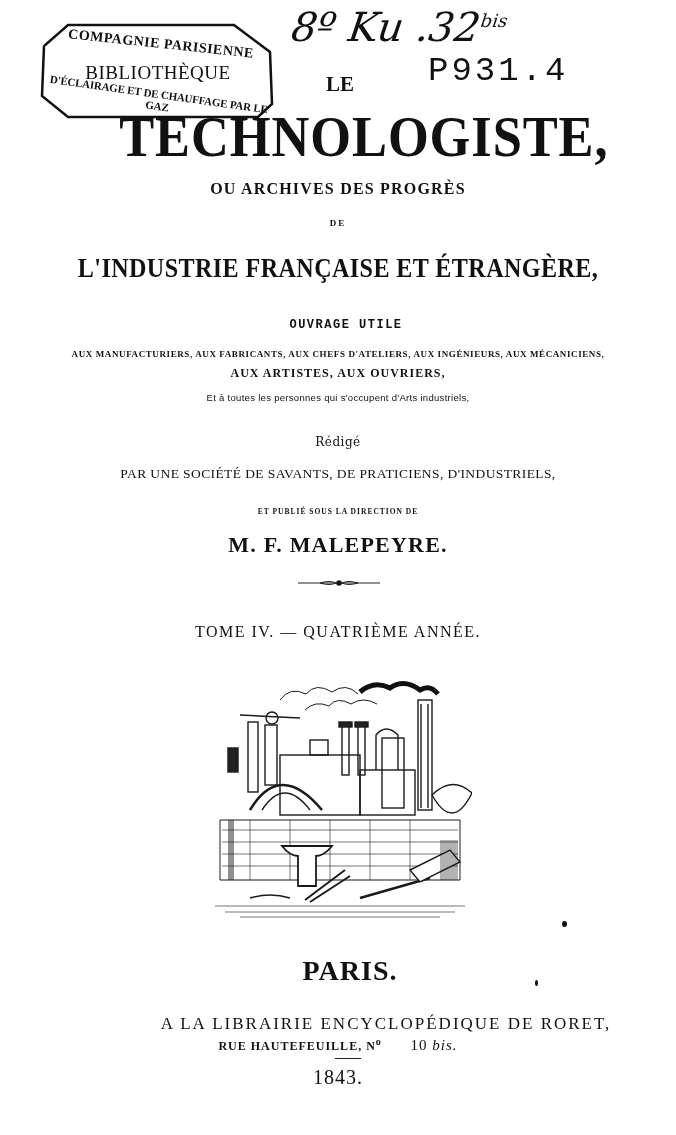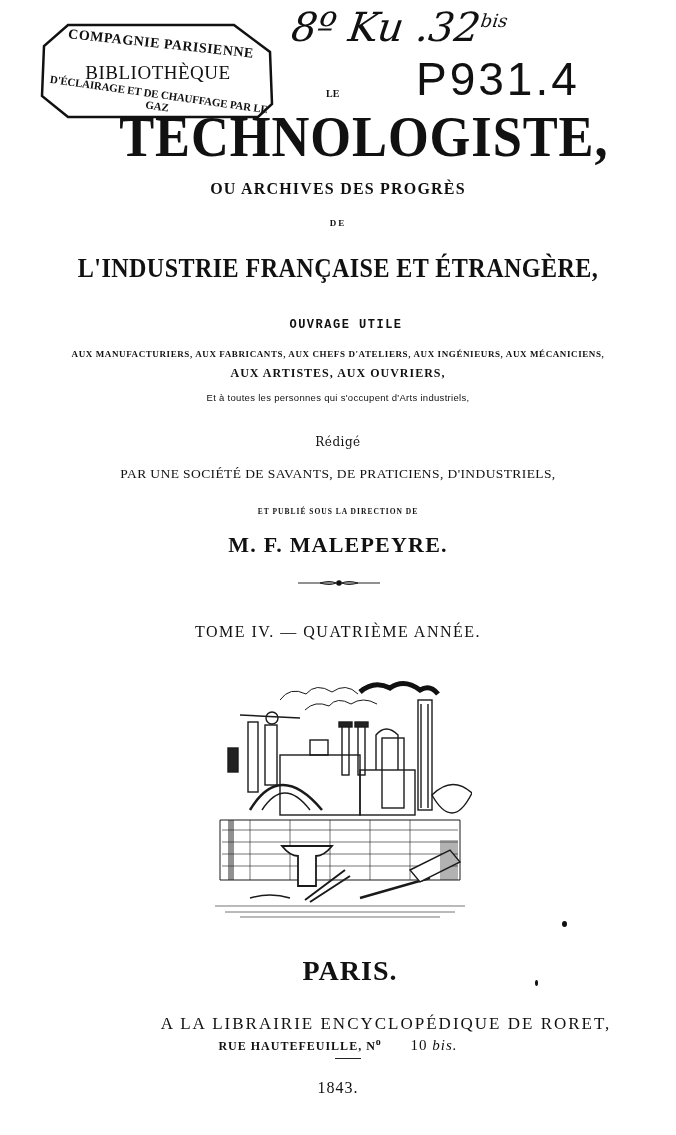--- a/index.html
+++ b/index.html
@@ -11,23 +11,23 @@
   .stamp { left:38px; top:22px; width:238px; height:98px; }
   .stamp svg { position:absolute; left:0; top:0; }
   .stamp-line1 { position:absolute; left:18px; top:14px; width:210px; font-family:"Liberation Serif", serif; font-weight:bold; font-size:14px; letter-spacing:0.5px; transform:rotate(6deg); text-align:center; }
   .stamp-line2 { position:absolute; left:40px; top:40px; width:160px; font-family:"Liberation Serif", serif; font-size:19px; letter-spacing:0.5px; text-align:center; }
   .stamp-line3 { position:absolute; left:4px; top:66px; width:232px; font-family:"Liberation Serif", serif; font-weight:bold; font-size:11px; letter-spacing:-0.2px; transform:rotate(8deg); text-align:center; }
 
   
   .hand { font-family:"DejaVu Serif", serif; font-style:italic; color:#111; }
   .hand1 { left:292px; top:4px; font-size:40px; transform:skewX(-8deg); }
   .hand1 sup { font-size:18px; }
-  .hand2 { left:416px; top:52px; font-size:46px; font-family:Liberation Sans, sans-serif; font-weight:200; font-style:normal; letter-spacing:3px; }
+  .hand2 { left:428px; top:52px; font-size:34px; font-family:Liberation Mono, monospace; font-weight:200; font-style:normal; letter-spacing:3px; }
 
-  .le { left:326px; top:88px; font-family:"Liberation Serif", serif; font-weight:bold; font-size:10px; }
+  .le { left:326px; top:72px; font-family:"Liberation Serif", serif; font-weight:bold; font-size:21px; }
 
   .title { left:100px; width:480px; top:104px; font-family:"Liberation Serif", serif; font-weight:bold; font-size:57px; letter-spacing:1px; text-align:center; transform:scaleX(0.92); transform-origin:center; }
   .subtitle { top:180px; font-family:"Liberation Serif", serif; font-weight:bold; font-size:16px; letter-spacing:1.2px; }
   .de { top:218px; font-family:"Liberation Serif", serif; font-weight:bold; font-size:9px; letter-spacing:2px; }
   .industrie { top:252px; font-family:"Liberation Serif", serif; font-weight:bold; font-size:28px; letter-spacing:0.5px; transform:scaleX(0.86); transform-origin:center; }
   .ouvrage { top:318px; font-family:Liberation Mono, monospace; font-weight:bold; font-size:12px; letter-spacing:1.5px;padding-left:8px; }
   .aux1 { top:349px; font-family:"Liberation Serif", serif; font-weight:bold; font-size:9px; letter-spacing:0.6px; }
   .aux2 { top:366px; font-family:"Liberation Serif", serif; font-weight:bold; font-size:12px; letter-spacing:1px; }
   .toutes { top:392px; font-family:"Liberation Sans", sans-serif; font-weight:normal; font-size:9.5px; letter-spacing:0.3px; }
   .redige { top:435px; font-family:"DejaVu Serif", serif; font-size:12px; letter-spacing:0.5px; }
@@ -38,21 +38,21 @@
   .tome { top:623px; font-family:"Liberation Serif", serif; font-size:16px; letter-spacing:1.5px; }
 
   .vignette { left:210px; top:670px; width:262px; height:250px; }
 
   .paris { top:955px; font-family:"Liberation Serif", serif; font-weight:bold; font-size:28px; letter-spacing:1px;padding-left:12px; }
   .librairie { top:1014px; font-family:"Liberation Serif", serif; font-size:17px; letter-spacing:2px;margin-left:48px; }
   .rue { top:1036px; font-family:"Liberation Serif", serif; font-weight:bold; font-size:12px; letter-spacing:1px; }
   .rue .num { font-weight:normal; font-size:15px;margin-left:24px; }
   .rue .bis { font-style:italic; font-weight:normal; font-size:15px;text-align:right; }
   .rule { left:335px; top:1058px; width:26px; height:1px; background:#222; }
-  .year { top:1066px; font-family:"Liberation Serif", serif; font-size:16px; letter-spacing:1px;margin-top:13px; }
+  .year { top:1066px; font-family:"Liberation Serif", serif; font-size:20px; letter-spacing:1px; }
 
   .speck { background:#111; border-radius:50%; }
 </style>
 </head>
 <body>
 
 <div class="abs stamp">
   <svg width="238" height="98" viewBox="0 0 238 98">
     <polygon points="30,3 196,3 232,30 234,82 220,95 30,95 4,74 6,24" fill="none" stroke="#111" stroke-width="2.5"></polygon>
   </svg>

